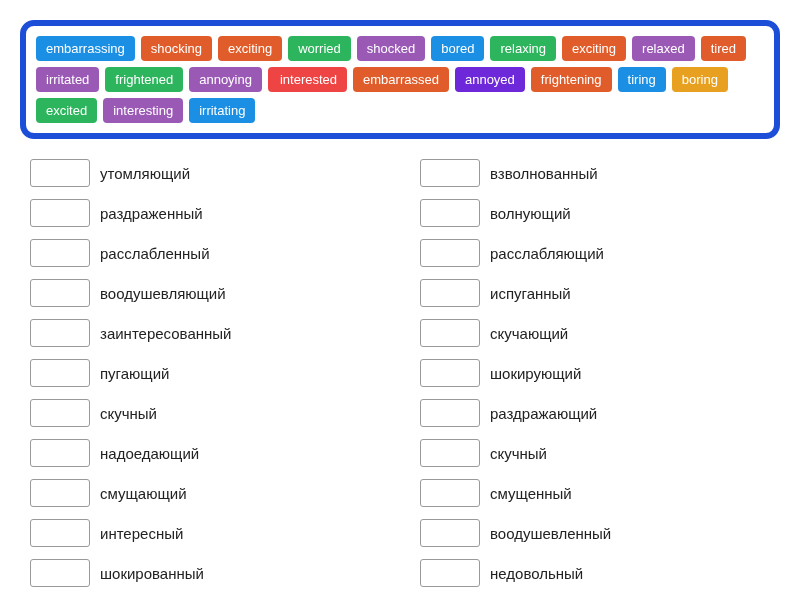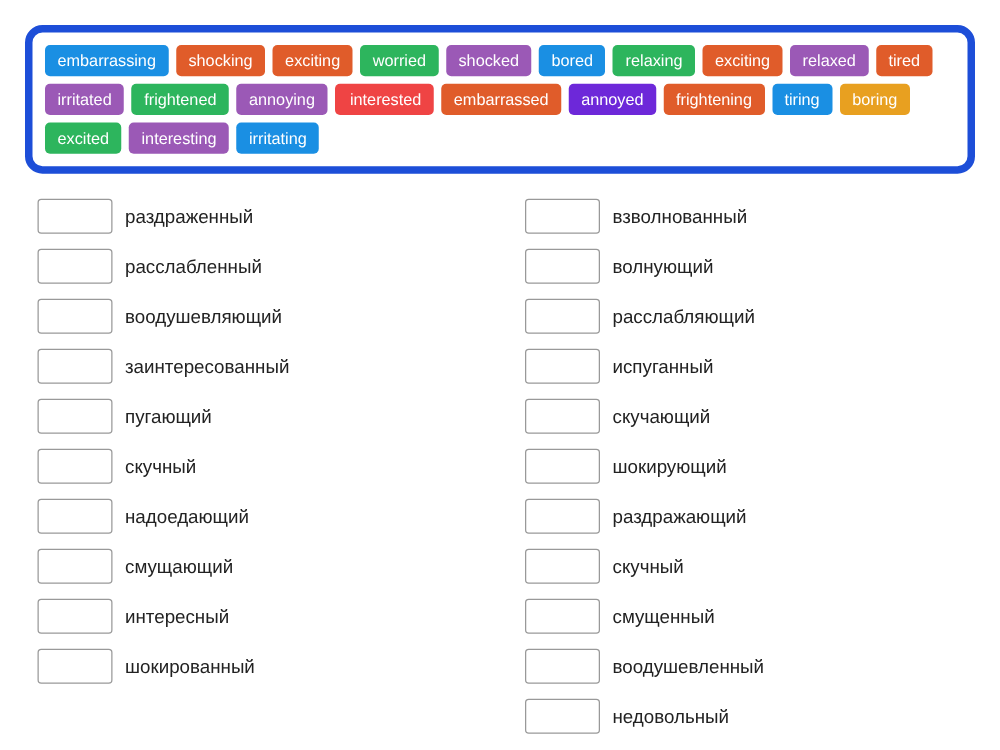--- a/index.html
+++ b/index.html
@@ -77,20 +77,24 @@
     <span class="word-chip" style="background-color: rgb(224, 92, 42);">frightening</span>
     <span class="word-chip" style="background-color: rgb(26, 143, 227);">tiring</span>
     <span class="word-chip" style="background-color: rgb(232, 160, 32);">boring</span>
     <span class="word-chip" style="background-color: rgb(45, 181, 93);">excited</span>
     <span class="word-chip" style="background-color: rgb(155, 89, 182);">interesting</span>
     <span class="word-chip" style="background-color: rgb(26, 143, 227);">irritating</span>
   </div>
 
 <div class="matching-area">
 <div>
+      <div class="match-row">
+        <div class="match-box"></div>
+        <span class="match-label">утомляющий</span>
+      </div>
       <div class="match-row">
         <div class="match-box"></div>
         <span class="match-label">раздраженный</span>
       </div>
       <div class="match-row">
         <div class="match-box"></div>
         <span class="match-label">расслабленный</span>
       </div>
       <div class="match-row">
         <div class="match-box"></div>

